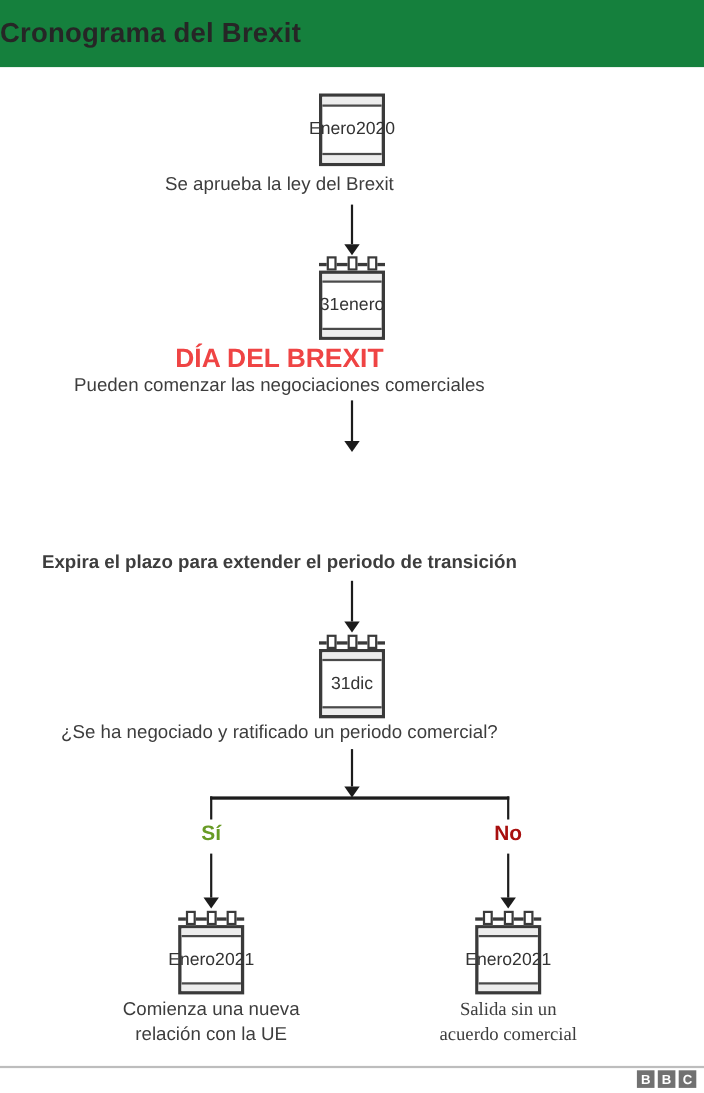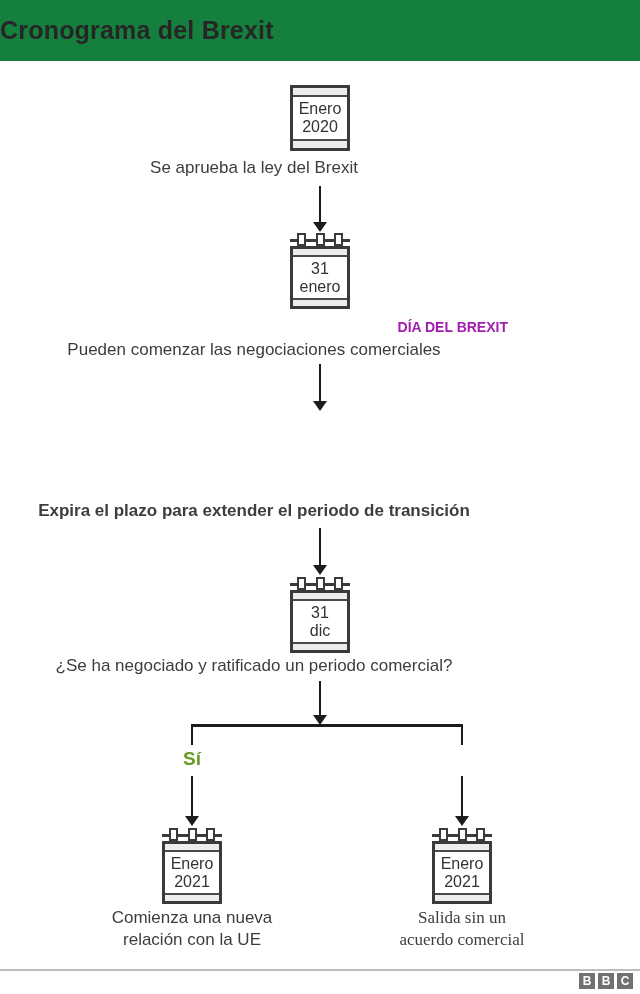--- a/index.html
+++ b/index.html
@@ -17,21 +17,21 @@
     background:#15803d;
     display:flex; align-items:center; 
   }
   .header h1 { font-size:25px; font-weight:bold; color:#262626; letter-spacing:0.2px; }
 
   
   .caption {
     position:absolute; left:0; width:508px; text-align:center;
     font-size:17px; color:#3d3d3d; line-height:22px;
   }
-  .caption.bold { font-weight:bold; color:#a21caf; font-size:14px;text-align:right; }
+  .caption.bold { font-weight:bold; color:#ef4444; font-size:24px; }
   .caption.narrow { width:220px; white-space:pre-line; }
 
   
   .arrow {
     position:absolute; width:16px;
     display:flex; flex-direction:column; align-items:center;
   }
   .arrow .shaft { width:2px; flex:1 1 auto; background:#1c1c1c; }
   .arrow .head {
     width:0; height:0;
@@ -67,21 +67,21 @@
     border:3px solid #3a3a3a; background:#fff;
     display:flex; flex-direction:column;
   }
   .calendar.ringed .cal-body { height:63px; }
   .calendar.plain  .cal-body { height:66px; }
   .band { background:#ededed; }
   .band.top    { height:8px; border-bottom:2px solid #4a4a4a; }
   .band.bottom { height:8px; border-top:2px solid #4a4a4a; }
   .calendar.plain .band.top, .calendar.plain .band.bottom { height:9px; }
   .cal-text {
-    flex:1; display:flex; flex-direction:column;
+    flex:1; display:flex; flex-direction:row;
     align-items:center; justify-content:center;
     font-size:16px; line-height:18px; color:#333;
   }
 
   
   .divider { position:absolute; left:0; width:640px; height:2px; background:#bdbdbd; }
   .bbc-logo { position:absolute; display:flex; gap:3px; }
   .bbc-box {
     width:16px; height:16px; background:#717171;
     color:#fff; font-weight:bold; font-size:12px;
@@ -163,20 +163,21 @@
 
   <div class="arrow" style="left:312px; top:681px; height:44px;">
     <div class="shaft"></div>
     <div class="head"></div>
   </div>
   <div class="hline" style="left:191px; top:724px; width:272px;"></div>
   <div class="stub" style="left:191px; top:724px; height:21px;"></div>
   <div class="stub" style="left:461px; top:724px; height:21px;"></div>
 
   <div class="branch-label" style="left: 132px; top: 748px; color: rgb(104, 155, 37);">Sí</div>
+  <div class="branch-label" style="left: 402px; top: 748px; color: rgb(168, 16, 15);">No</div>
 
   <div class="arrow" style="left:184px; top:776px; height:50px;">
     <div class="shaft"></div>
     <div class="head"></div>
   </div>
   <div class="arrow" style="left:454px; top:776px; height:50px;">
     <div class="shaft"></div>
     <div class="head"></div>
   </div>
 

